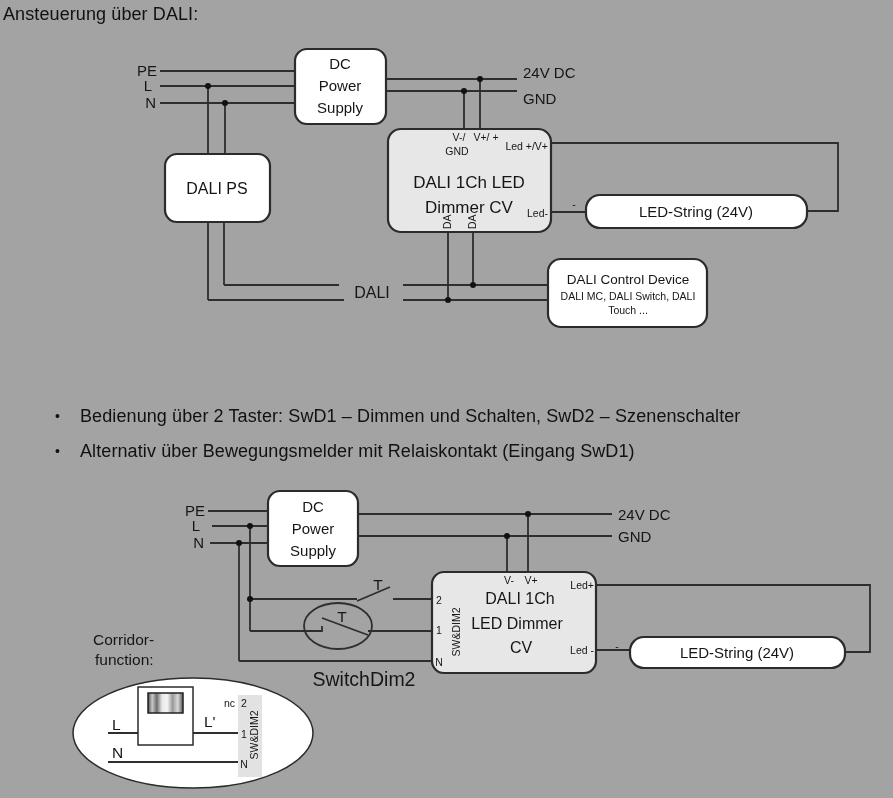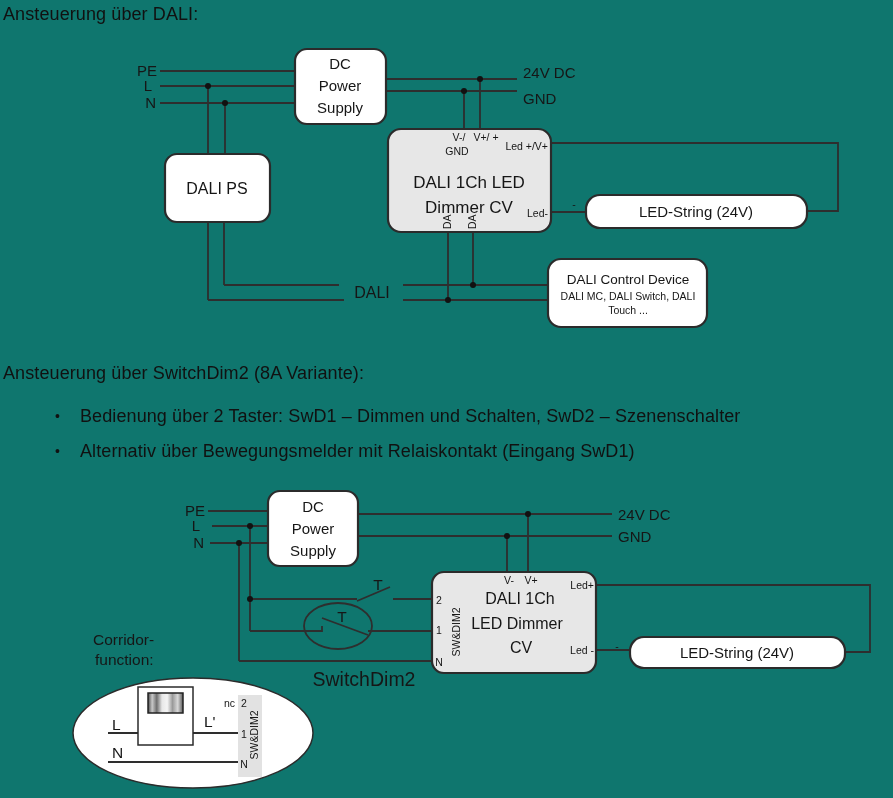--- a/index.html
+++ b/index.html
@@ -1,16 +1,16 @@
 <!DOCTYPE html>
 <html><head>
 <meta charset="utf-8">
 <style>
   html,body{margin:0;padding:0;background:#fff;}
-  .page{position:relative;width:893px;height:798px;background:#0f766e;overflow:hidden;
+  .page{position:relative;width:893px;height:798px;background:#a3a3a3;overflow:hidden;
         font-family:"Liberation Sans",sans-serif;color:#1a1a1a;}
   .flowtext{position:absolute;font-size:18px;letter-spacing:.1px;color:#111;white-space:nowrap;}
   .bullet{position:absolute;font-size:18px;letter-spacing:.1px;color:#111;white-space:nowrap;display:flex;}
   .bullet .mark{width:25px;text-align:left;font-size:14px;padding-top:2px;}
   svg{position:absolute;left:0;top:0;}
   svg text{fill:#161616;font-family:"Liberation Sans",sans-serif;}
   .w{stroke:#2e2e2e;stroke-width:1.8;fill:none;}
   .bx{fill:#ffffff;stroke:#2b2b2b;stroke-width:2.2;}
   .gbx{stroke:#2b2b2b;stroke-width:2.2;}
   .thin{stroke:#2b2b2b;stroke-width:1.5;fill:#ffffff;}
@@ -22,21 +22,20 @@
   .t11{font-size:10.5px;}
   .t135{font-size:13.5px;}
   .t19{font-size:19.5px;}
 </style>
 </head>
 <body>
 
 <div class="page">
 
   <div class="flowtext" style="left:3px;top:4px;">Ansteuerung über DALI:</div>
-  <div class="flowtext" style="left:3px;top:363px;">Ansteuerung über SwitchDim2 (8A Variante):</div>
 
   <div class="bullet" style="left:55px;top:406px;">
     <span class="mark">•</span>
     <span>Bedienung über 2 Taster: SwD1 – Dimmen und Schalten, SwD2 – Szenenschalter</span>
   </div>
   <div class="bullet" style="left:55px;top:441px;">
     <span class="mark">•</span>
     <span>Alternativ über Bewegungsmelder mit Relaiskontakt (Eingang SwD1)</span>
   </div>
 

